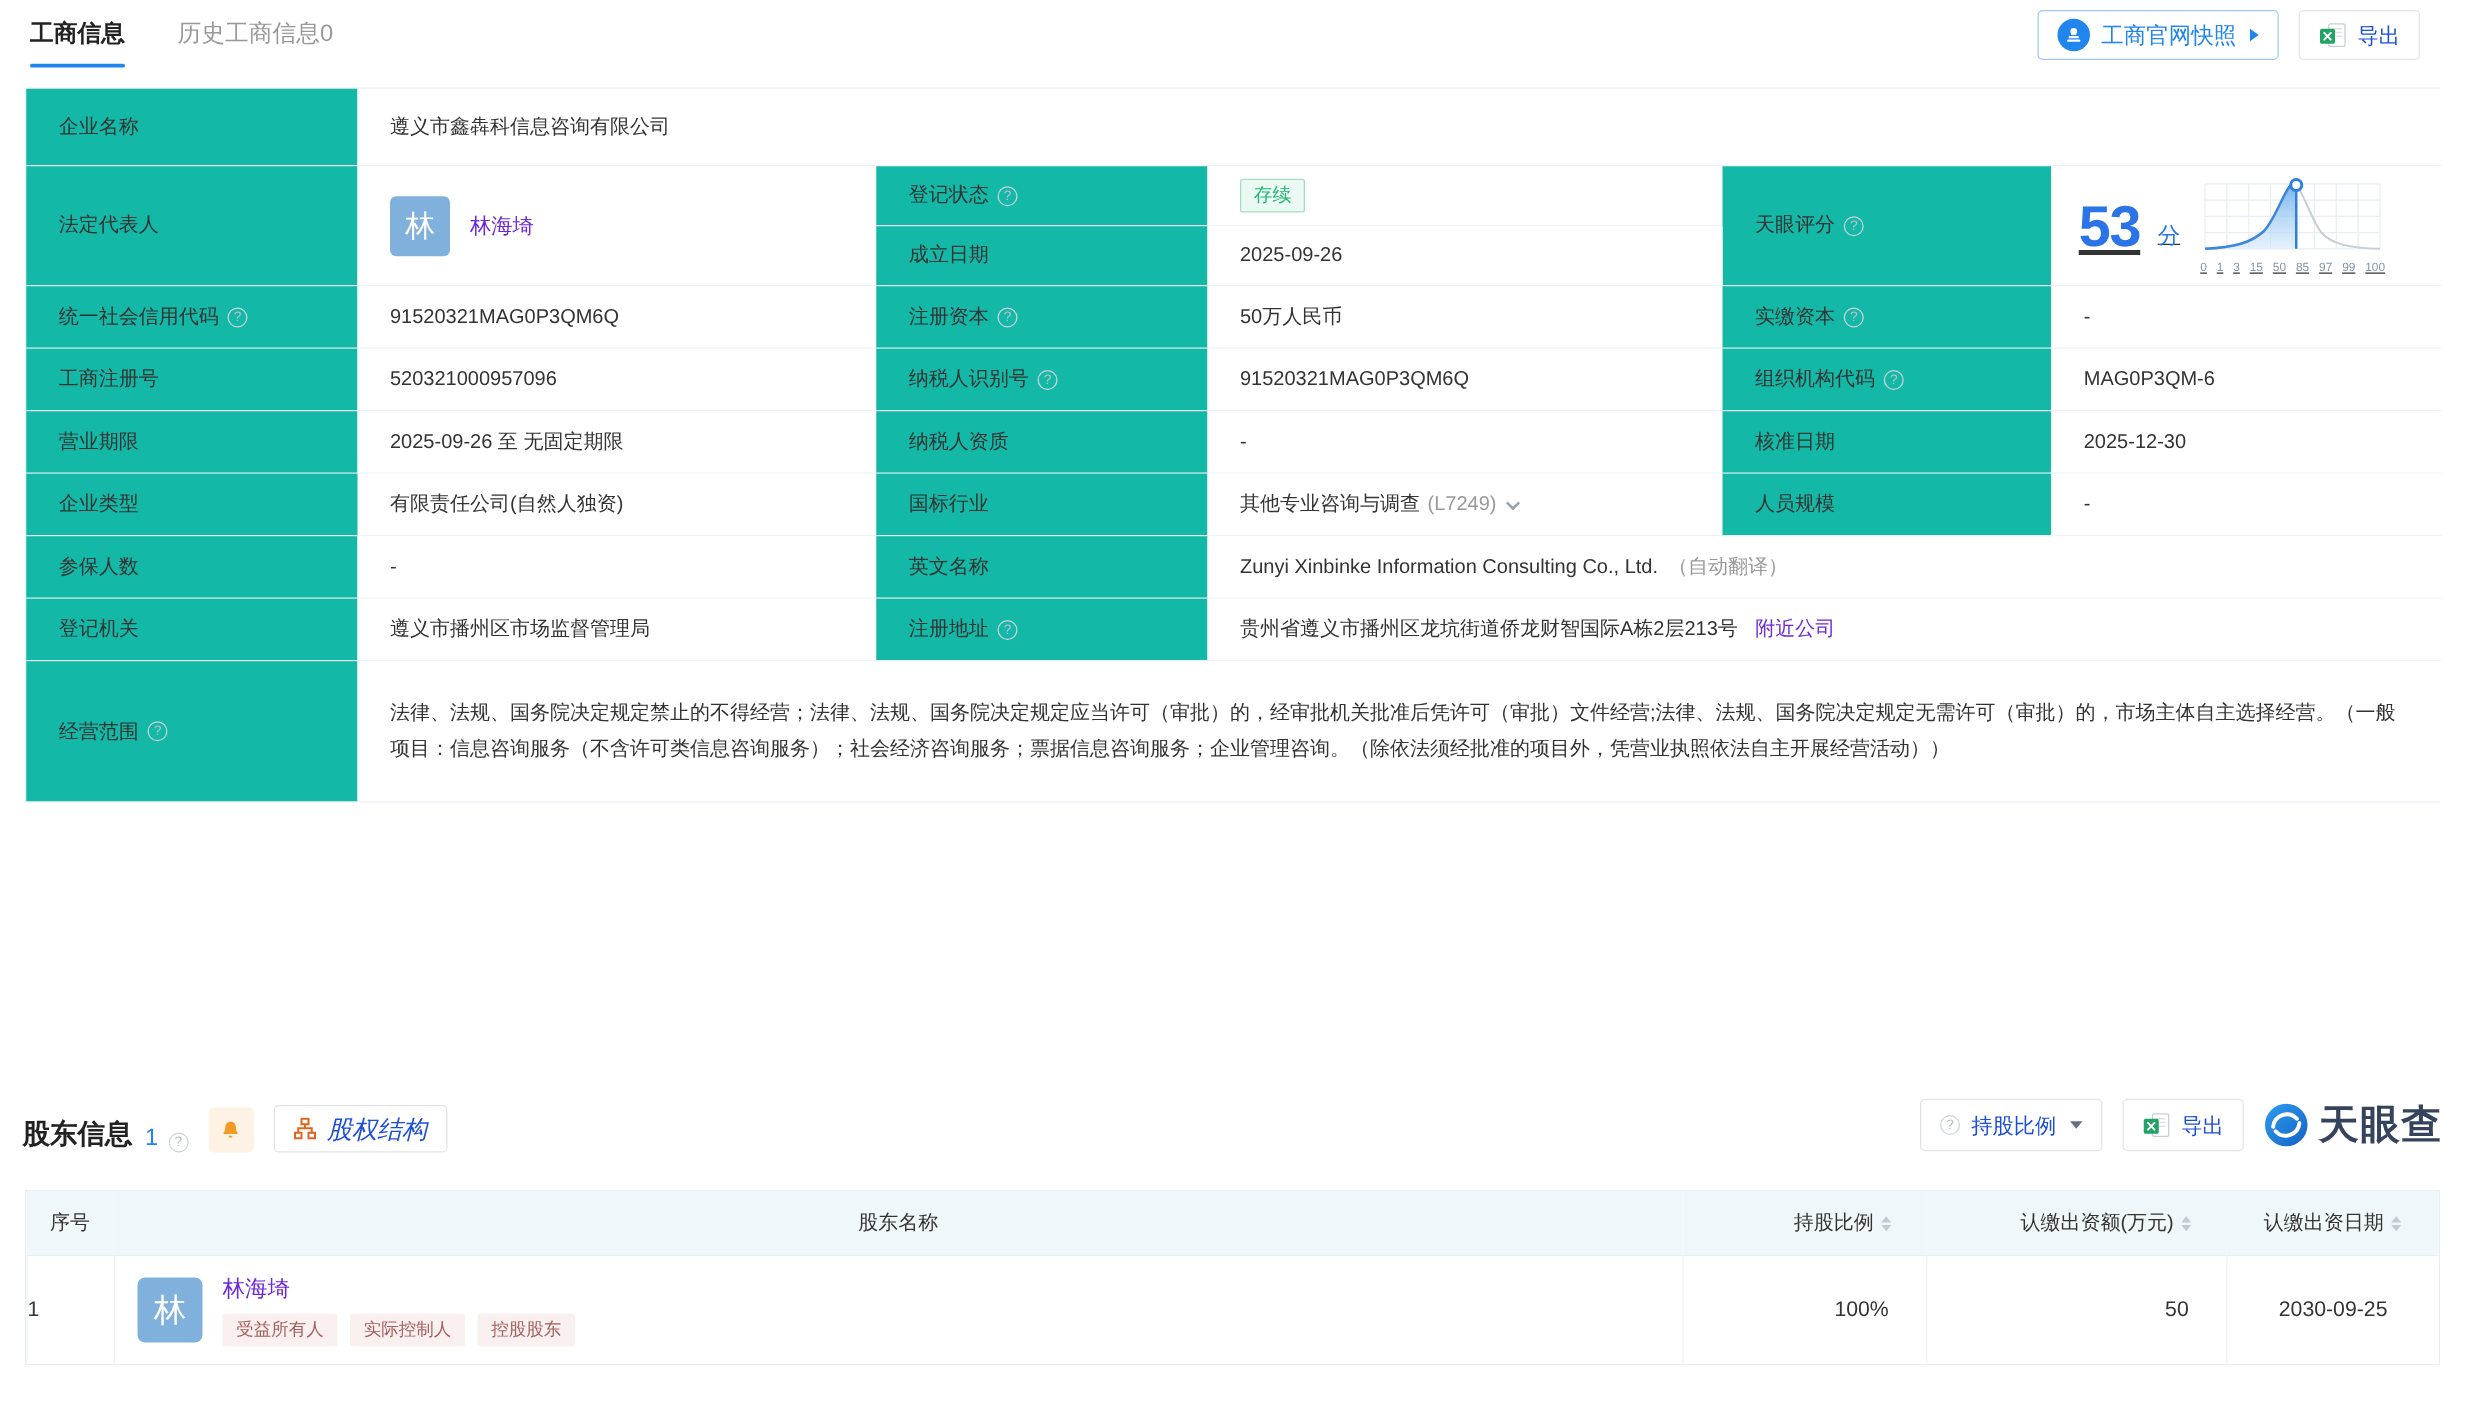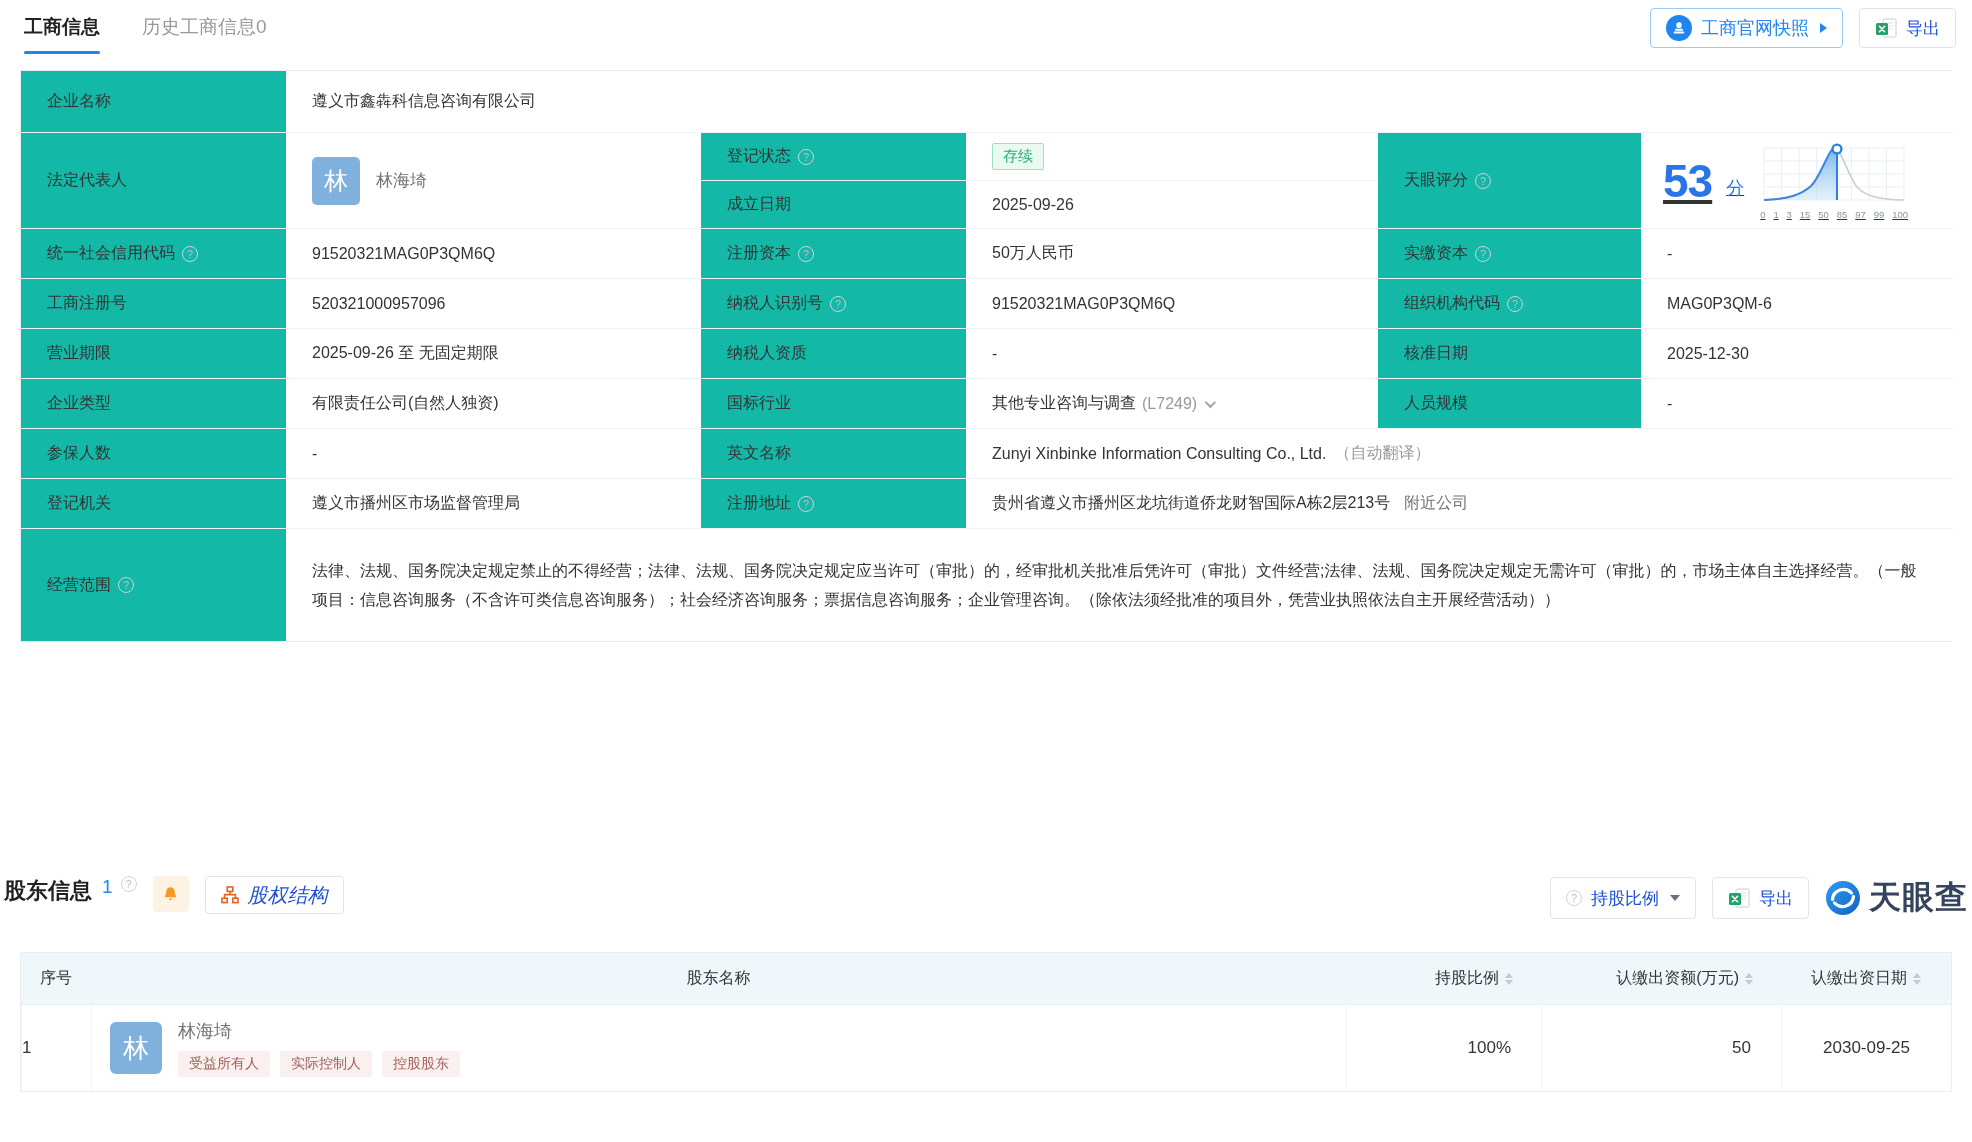--- a/index.html
+++ b/index.html
@@ -7,55 +7,55 @@
   body {
     width:1972px; height:1142px; overflow:hidden; position:relative;
     font-family:"Liberation Sans","DejaVu Sans",sans-serif; color:#333;
   }
   
   .top-header { position:relative; height:70px; }
   .tabs { position:absolute; left:24px; top:14px; display:flex; gap:42px; }
   .tab { font-size:19px; color:#999; cursor:pointer; padding-bottom:14px; position:relative; }
   .tab.active { color:#222; font-weight:700; }
   .tab.active::after { content:""; position:absolute; left:0; right:0; bottom:0; height:3px; background:#2086ee; border-radius:2px; }
-  .hdr-actions { position:absolute; right:16px; top:8px; display:flex; gap:16px; }
+  .hdr-actions { position:absolute; right:36px; top:8px; display:flex; gap:16px; }
   .btn { display:flex; align-items:center; gap:9px; height:40px; padding:0 15px; border:1px solid #e0e4e9; border-radius:4px; background:#fff; cursor:pointer; font-size:17px; color:#1d4ed8; }
   .btn-snapshot { border-color:#9ccaf5; color:#2086ee; font-size:18px; }
   .stamp-circle { width:26px; height:26px; border-radius:50%; background:#2086ee; display:flex; align-items:center; justify-content:center; }
   .tri-right { width:0; height:0; border-left:7px solid #2086ee; border-top:5px solid transparent; border-bottom:5px solid transparent; margin-left:2px; }
   
   .xls { width:22px; height:20px; position:relative; display:inline-block; }
   
   .info-table {
     margin:0 20px; width:1932px; display:grid;
     grid-template-columns:265px 415px 265px 412px 263px 312px;
     grid-template-rows:62px 48px 48px 50px 50px 50px 50px 50px 50px 112px;
     border:1px solid #e9eef4;
   }
   .cell { display:flex; align-items:center; padding:0 12px 0 26px; font-size:16px; border-bottom:1px solid #edf2f7; background:#fff; min-width:0; }
   .cell.last { border-bottom:none; }
   .lbl { background:#14b8a6; color:#333; }
   .q { display:inline-block; width:16px; height:16px; border:1px solid #ccd3da; border-radius:50%; color:#b8c1ca; font-size:11px; line-height:14px; text-align:center; margin-left:7px; flex:none; cursor:pointer; }
   .q::before { content:"?"; }
-  .link { color:#737373; cursor:pointer; text-decoration:none; }
+  .link { color:#6d28d9; cursor:pointer; text-decoration:none; }
   .gray { color:#999; }
   .dash { color:#333; }
   .badge-green { display:inline-block; padding:3px 10px; font-size:15px; color:#1fb573; background:#eaf9f1; border:1px solid #a3ddc2; border-radius:2px; }
   .avatar { width:48px; height:48px; border-radius:5px; background:#80b1dd; color:#fff; font-size:24px; display:flex; align-items:center; justify-content:center; flex:none; }
   .legal-val { gap:16px; }
   .chev { display:inline-block; width:8px; height:8px; border-right:2px solid #9aa3ad; border-bottom:2px solid #9aa3ad; transform:rotate(45deg) translateY(-2px); margin-left:8px; cursor:pointer; }
   .scope-text { line-height:29px; padding:14px 0; }
   
   .score-cell { padding-left:22px; gap:14px; align-items:center;text-decoration:underline; }
   .score-num { font-size:46px; font-weight:700; color:#2a74e8; letter-spacing:-1px; }
   .score-unit { font-size:18px; color:#2a74e8; margin-top:14px; }
   .score-chart { width:152px; }
   .score-ticks { display:flex; justify-content:space-between; font-size:9.5px; color:#8296a8; padding:0 2px; margin-top:1px; }
   
-  .sh-head { margin:234px 4px 0; display:flex; align-items:flex-start; height:46px; }
+  .sh-head { margin:234px 18px 0; display:flex; align-items:flex-end; height:46px; }
   .sh-title { font-size:22px; font-weight:700; color:#222; }
   .sh-count { font-size:19px; color:#2086ee; margin-left:10px; font-weight:400; }
   .sh-head .q { margin-left:8px; }
   .bell-btn { width:36px; height:36px; background:#fdf2e3; border:none; border-radius:4px; margin-left:16px; display:flex; align-items:center; justify-content:center; cursor:pointer; }
   .equity-btn { margin-left:16px; height:38px; font-size:20px;font-style:italic; }
   .sh-right { margin-left:auto; display:flex; align-items:center; gap:16px; }
   .ratio-btn { height:42px; font-size:17px; }
   .caret-down { width:0; height:0; border-top:6px solid #667080; border-left:5px solid transparent; border-right:5px solid transparent; margin-left:2px; }
   .brand { display:flex; align-items:center; gap:8px; }
   .brand-text { font-size:32px; font-weight:700; color:#35445c; letter-spacing:1px; }

